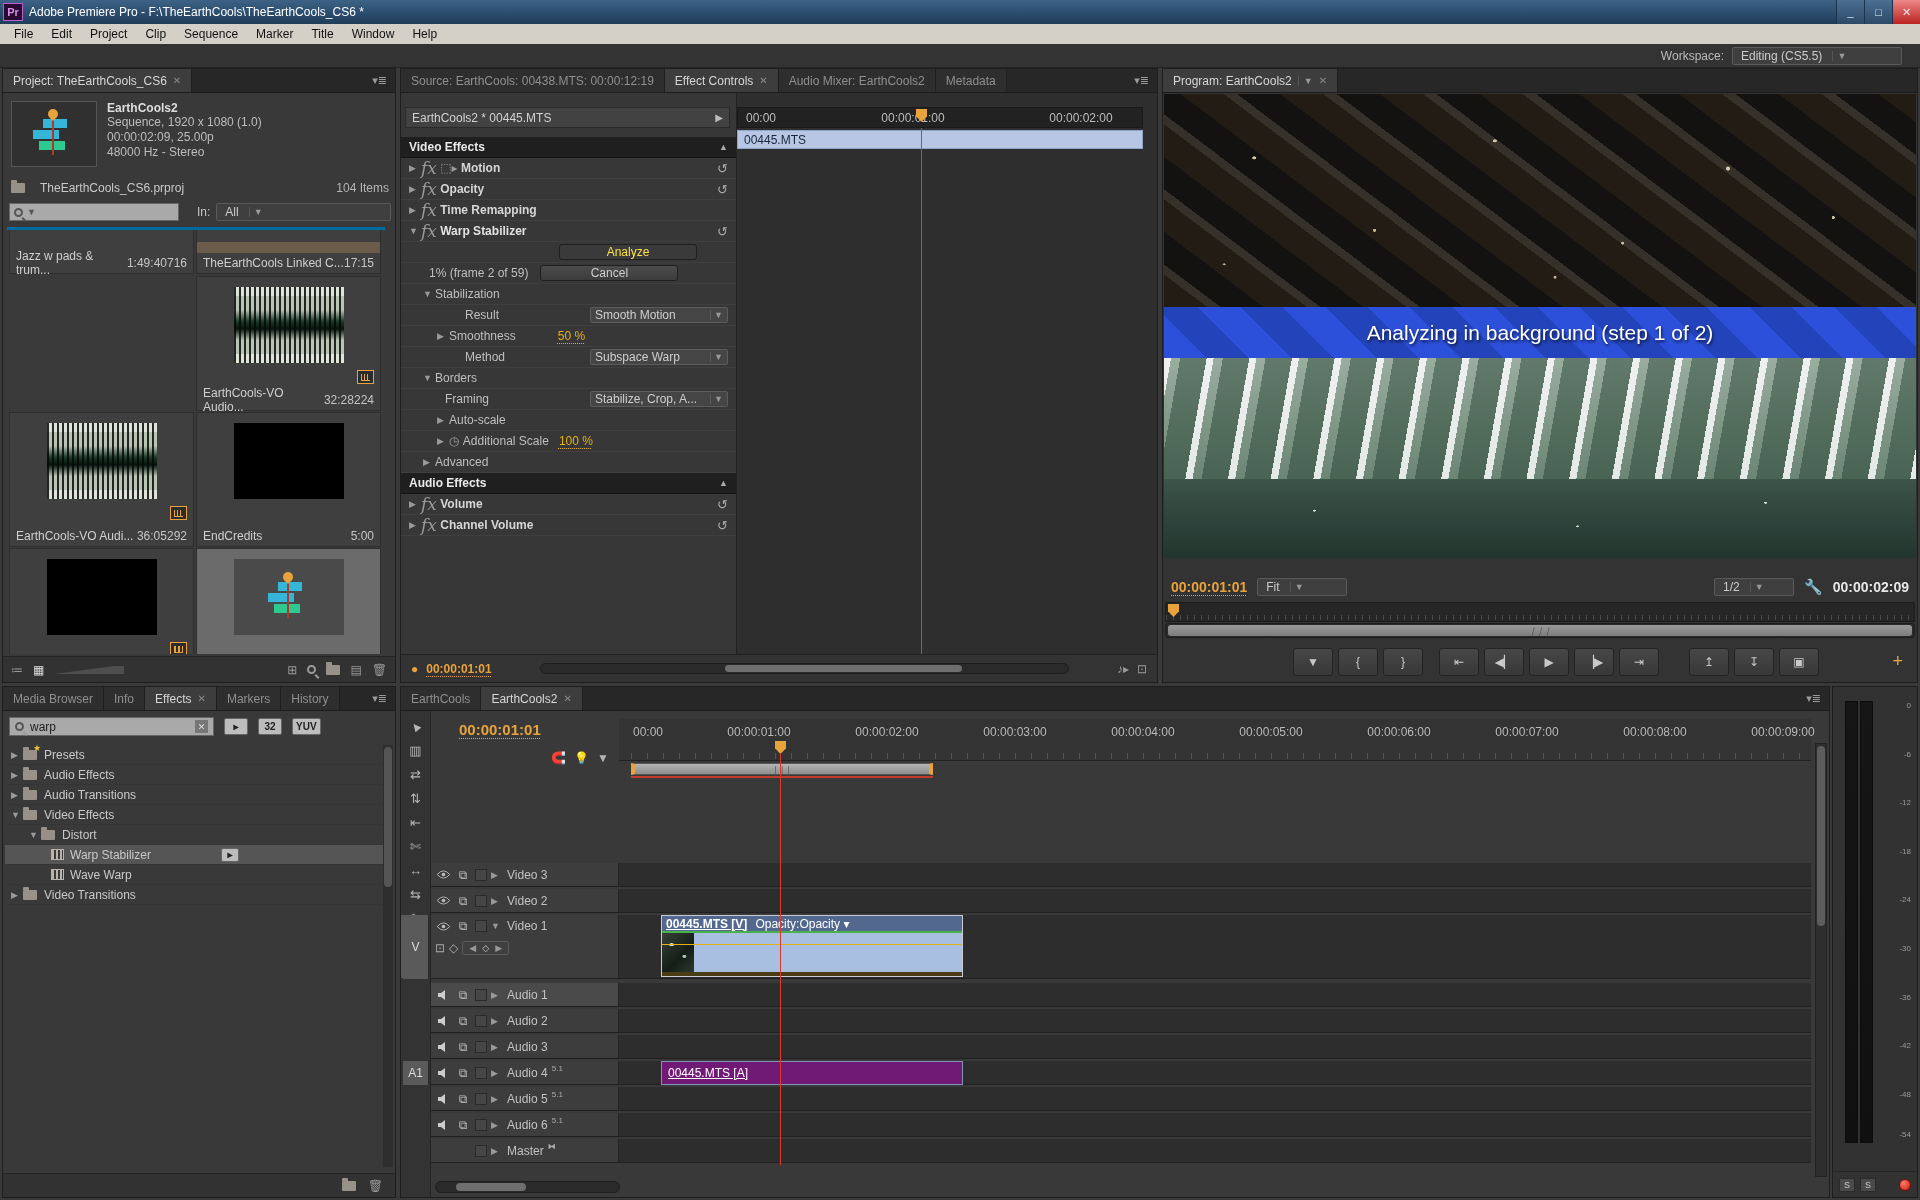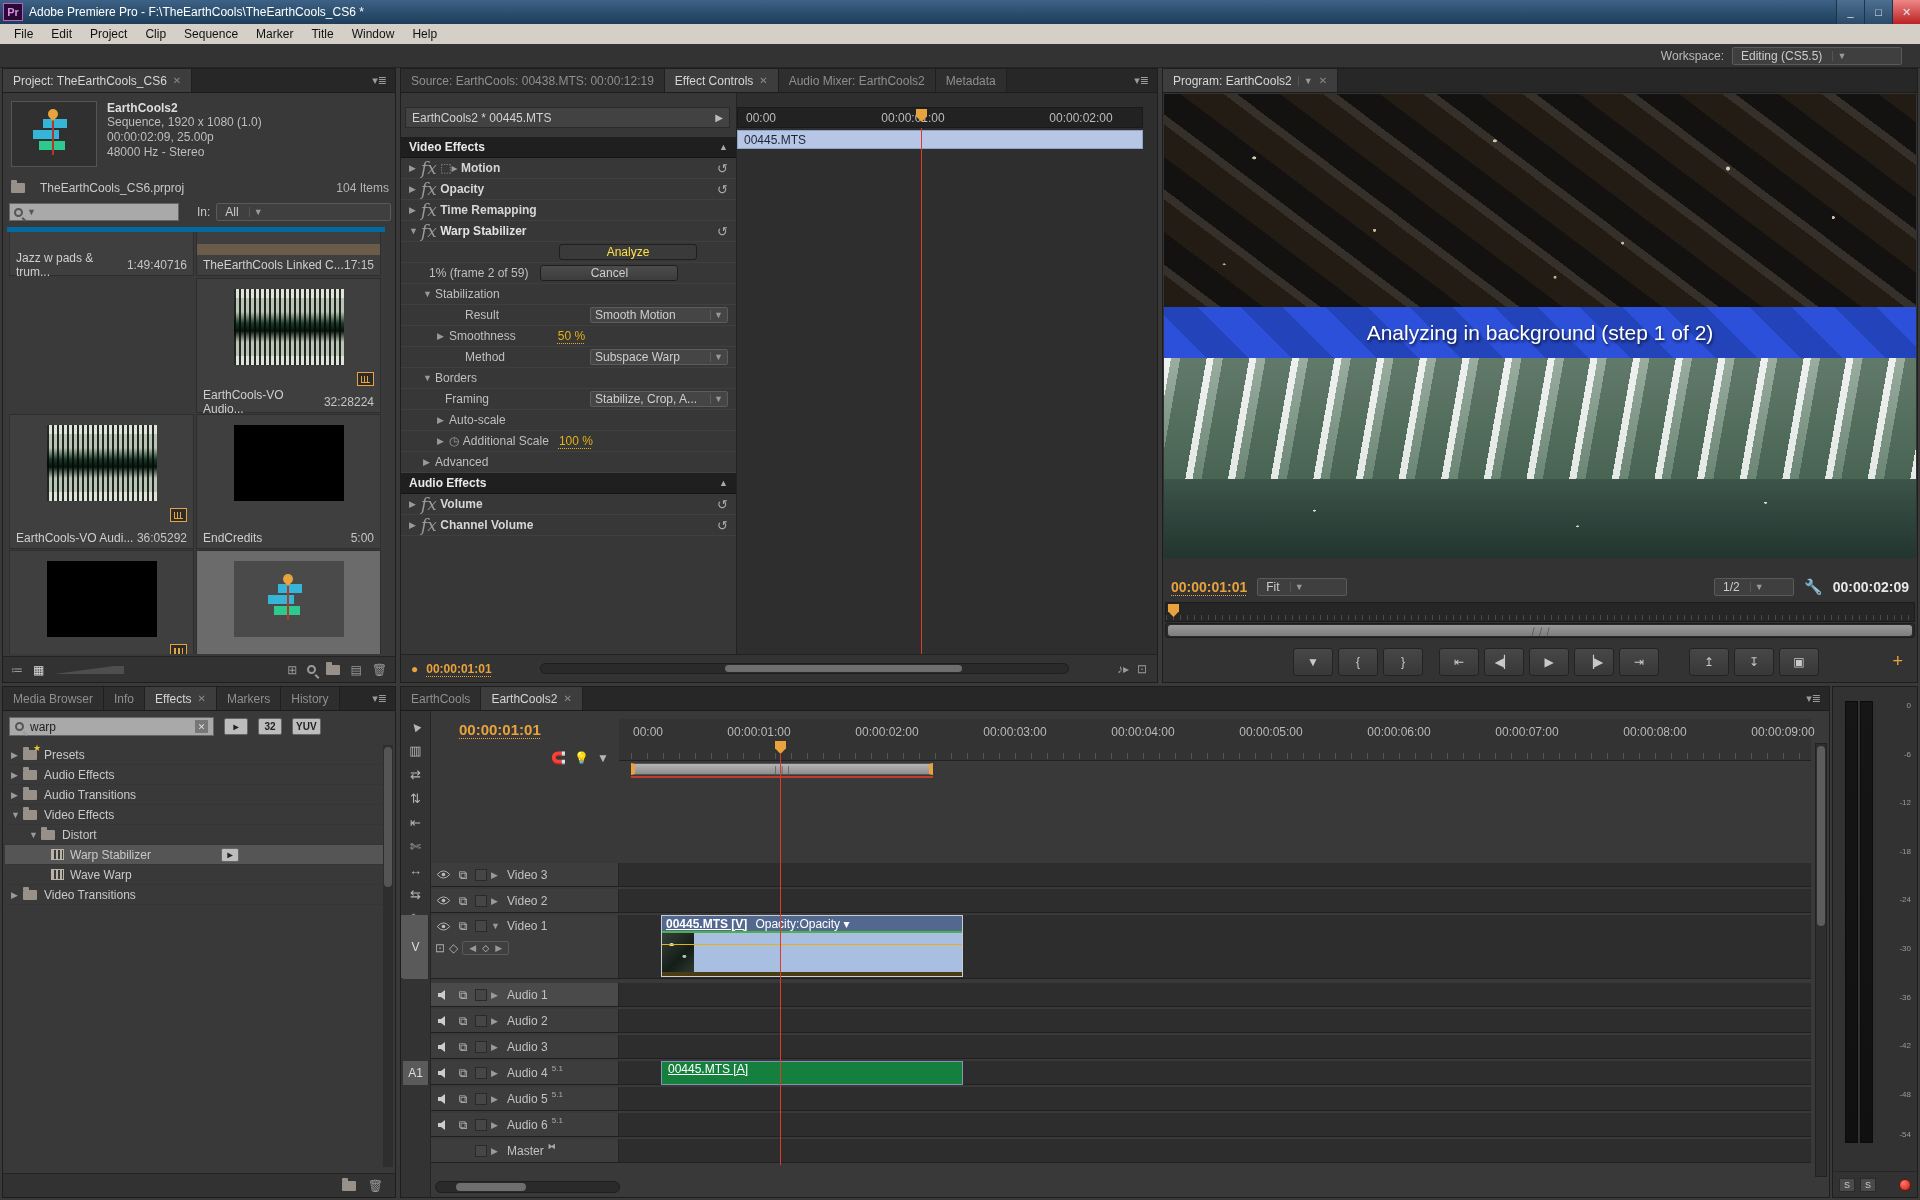--- a/index.html
+++ b/index.html
@@ -50,21 +50,21 @@
 .seqicon .b3{left:8px;top:30px;width:26px;background:#2ec98f}
 .seqicon .ln{left:21px;top:2px;width:2px;height:42px;background:#b03a2a}
 .seqicon .mk{left:17px;top:-2px;width:10px;height:10px;background:#e9a33c;border-radius:50% 50% 50% 0;transform:rotate(-45deg)}
 .pv-meta b{color:#ddd;font-size:12px}
 .pv-meta div{line-height:15px;color:#bdbdbd}
 .prow{position:absolute;left:8px;top:112px;width:378px;display:flex;align-items:center;gap:8px;color:#c9c9c9}
 .prow .cnt{margin-left:auto;color:#b5b5b5}
 .srow{position:absolute;left:6px;top:134px;width:382px;display:flex;align-items:center;gap:6px}
 .sbox{flex:0 0 170px;height:18px;background:#a9a9a9;border:1px solid #666;display:flex;align-items:center;gap:4px;padding:0 4px}
 .sbox .mag{border-color:#555}.sbox .mag::after{background:#555}
-.grid{position:absolute;left:4px;top:158px;width:378px;bottom:28px;background:#3a3a3a;overflow:hidden;border-top:5px solid #0369a1}
+.grid{position:absolute;left:4px;top:158px;width:378px;bottom:28px;background:#3a3a3a;overflow:hidden;border-top:3px solid #0369a1}
 .cell{position:absolute;width:185px;background:#3f3f3f;border:1px solid #2e2e2e}
 .cell .lab{position:absolute;left:0;bottom:0;width:100%;height:20px;display:flex;align-items:center;padding:0 6px;color:#cfcfcf;background:inherit}
 .cell .lab .dur{margin-left:auto;color:#c5c5c5}
 .cell .th{position:absolute;left:50%;transform:translateX(-50%);top:10px;width:110px;height:76px;background:#000}
 .cell .bdg{position:absolute;right:6px;bottom:26px;display:flex}
 .cell.sel{background:#6b6b6b}
 .th.wave{background:linear-gradient(#dfe3da 0 12%,#b9c4b4 12% 30%,#1d3a2a 45%,#06130c 55%,#b9c4b4 70% 88%,#dfe3da 88%);position:relative}
 .th.wave::after{content:"";position:absolute;inset:0;background:repeating-linear-gradient(90deg,rgba(5,10,6,.85) 0 2px,transparent 2px 5px)}
 .th.streak{position:relative}
 .th.streak::after{content:"";position:absolute;left:52%;top:58%;width:34px;height:7px;border-radius:50%;background:radial-gradient(closest-side,#cfe0ef,#5d7286 60%,transparent)}
@@ -151,21 +151,21 @@
 .tgt{position:absolute;left:-28px;top:0;bottom:0;width:26px;background:#5a5a5a;color:#ddd;display:flex;align-items:center;justify-content:center;border-right:1px solid #2a2a2a}
 .sup{font-size:8px;color:#aaa;align-self:flex-start;margin-top:3px}
 .vclip{position:absolute;left:230px;top:0;width:302px;height:62px;border:1px solid #c9ccd2}
 .vclip .chd{height:17px;background:#52688e;color:#fff;display:flex;align-items:center;gap:8px;padding:0 4px;border-bottom:2px solid #49b24a}
 .vclip .chd u{font-weight:bold}
 .vclip .cbody{position:relative;height:43px;background:#a9bfe2;border-bottom:4px solid #4a3c14}
 .vclip .cbody::after{content:"";position:absolute;left:0;right:0;top:11px;height:1px;background:#e5b114}
 .vthumb{position:absolute;left:0;top:0;width:32px;height:39px;background:
  radial-gradient(5px 3px at 30% 30%,#cfe0d4 40%,transparent 60%),radial-gradient(4px 3px at 70% 60%,#a8c0ae 40%,transparent 60%),
  linear-gradient(135deg,#37413a,#141d17 60%,#2c3a31)}
-.aclip{position:absolute;left:230px;top:0;width:302px;height:24px;background:#15803d;border:1px solid #8194b6;color:#fff;display:flex;padding:0 6px}
+.aclip{position:absolute;left:230px;top:0;width:302px;height:24px;background:#701a75;border:1px solid #8194b6;color:#fff;display:flex;align-items:center;padding:8px 6px}
 .tl-hscroll{position:absolute;left:4px;bottom:4px;width:185px;height:12px;background:#2a2a2a;border:1px solid #1e1e1e;border-radius:6px}
 .tl-hscroll i{position:absolute;left:20px;width:70px;top:1px;bottom:1px;background:#6e6e6e;border-radius:5px}
 .tl-vscroll{position:absolute;right:2px;top:32px;width:12px;bottom:20px;background:#2e2e2e;border:1px solid #222}
 .tl-vscroll i{position:absolute;left:1px;right:1px;top:2px;height:180px;background:#5d5d5d;border-radius:4px}
 
 #meters{left:1832px;top:686px;width:86px;height:512px;background:#323232}
 .mbar{position:absolute;top:14px;bottom:54px;width:13px;background:linear-gradient(#161616,#101010);border:1px solid #0c0c0c}
 .mticks{position:absolute;right:6px;top:14px;bottom:54px;width:34px;color:#9a9a9a;font-size:8px}
 .mticks span{position:absolute;right:0}
 .mbtm{position:absolute;left:0;bottom:0;width:100%;height:26px;border-top:1px solid #262626;display:flex;align-items:center;gap:5px;padding:0 6px}

